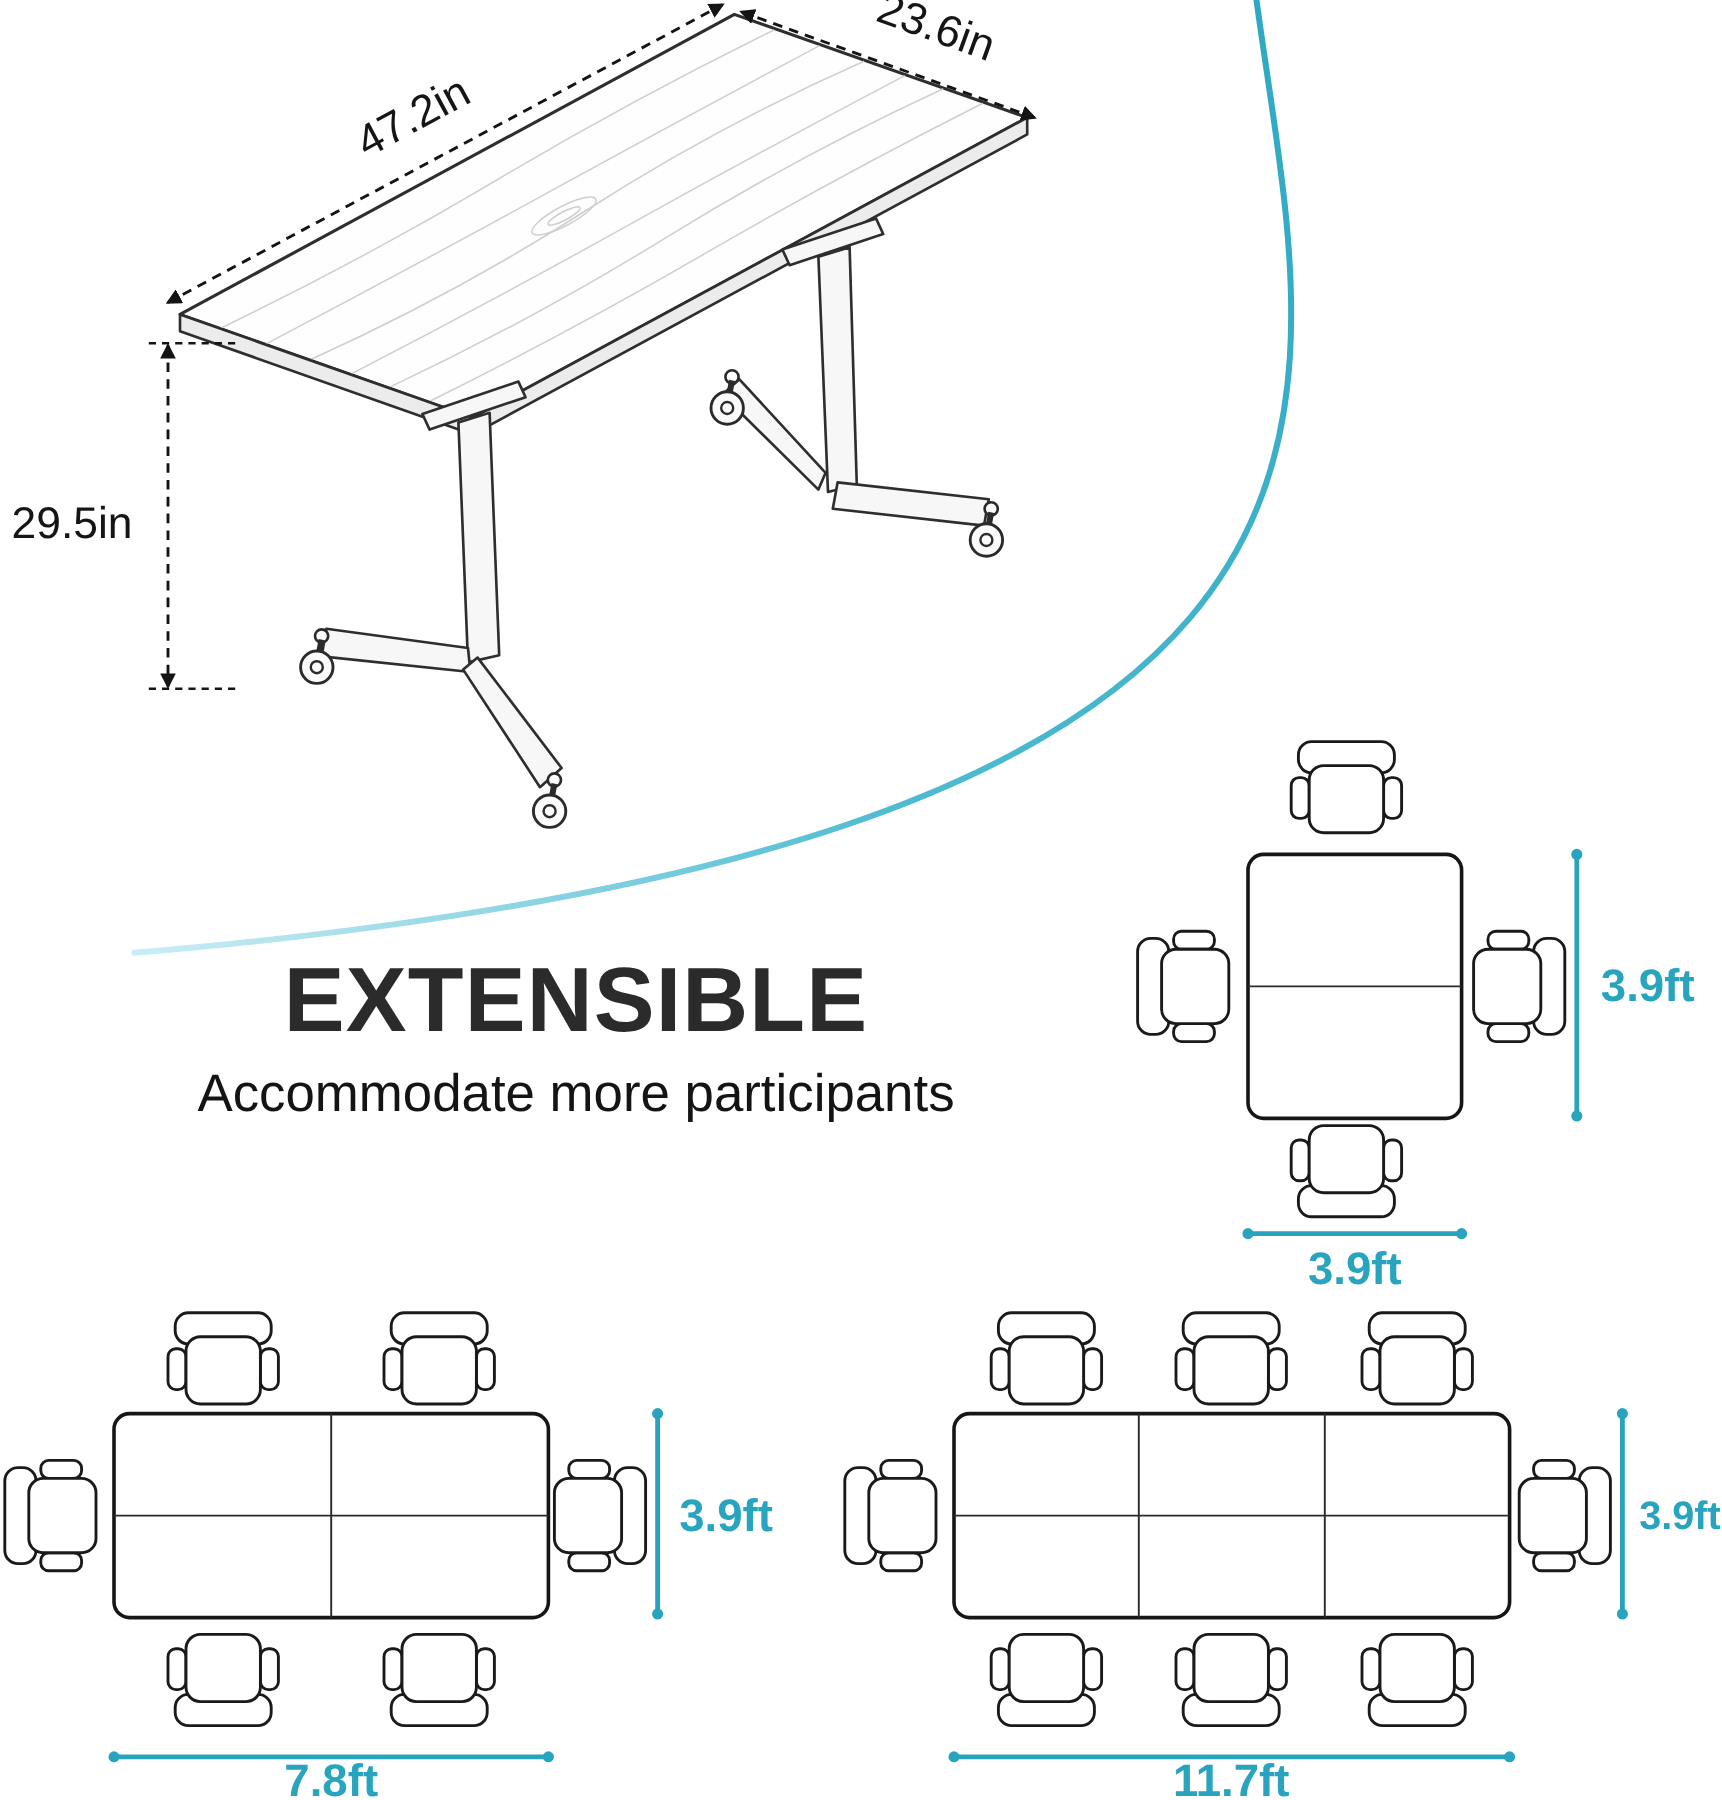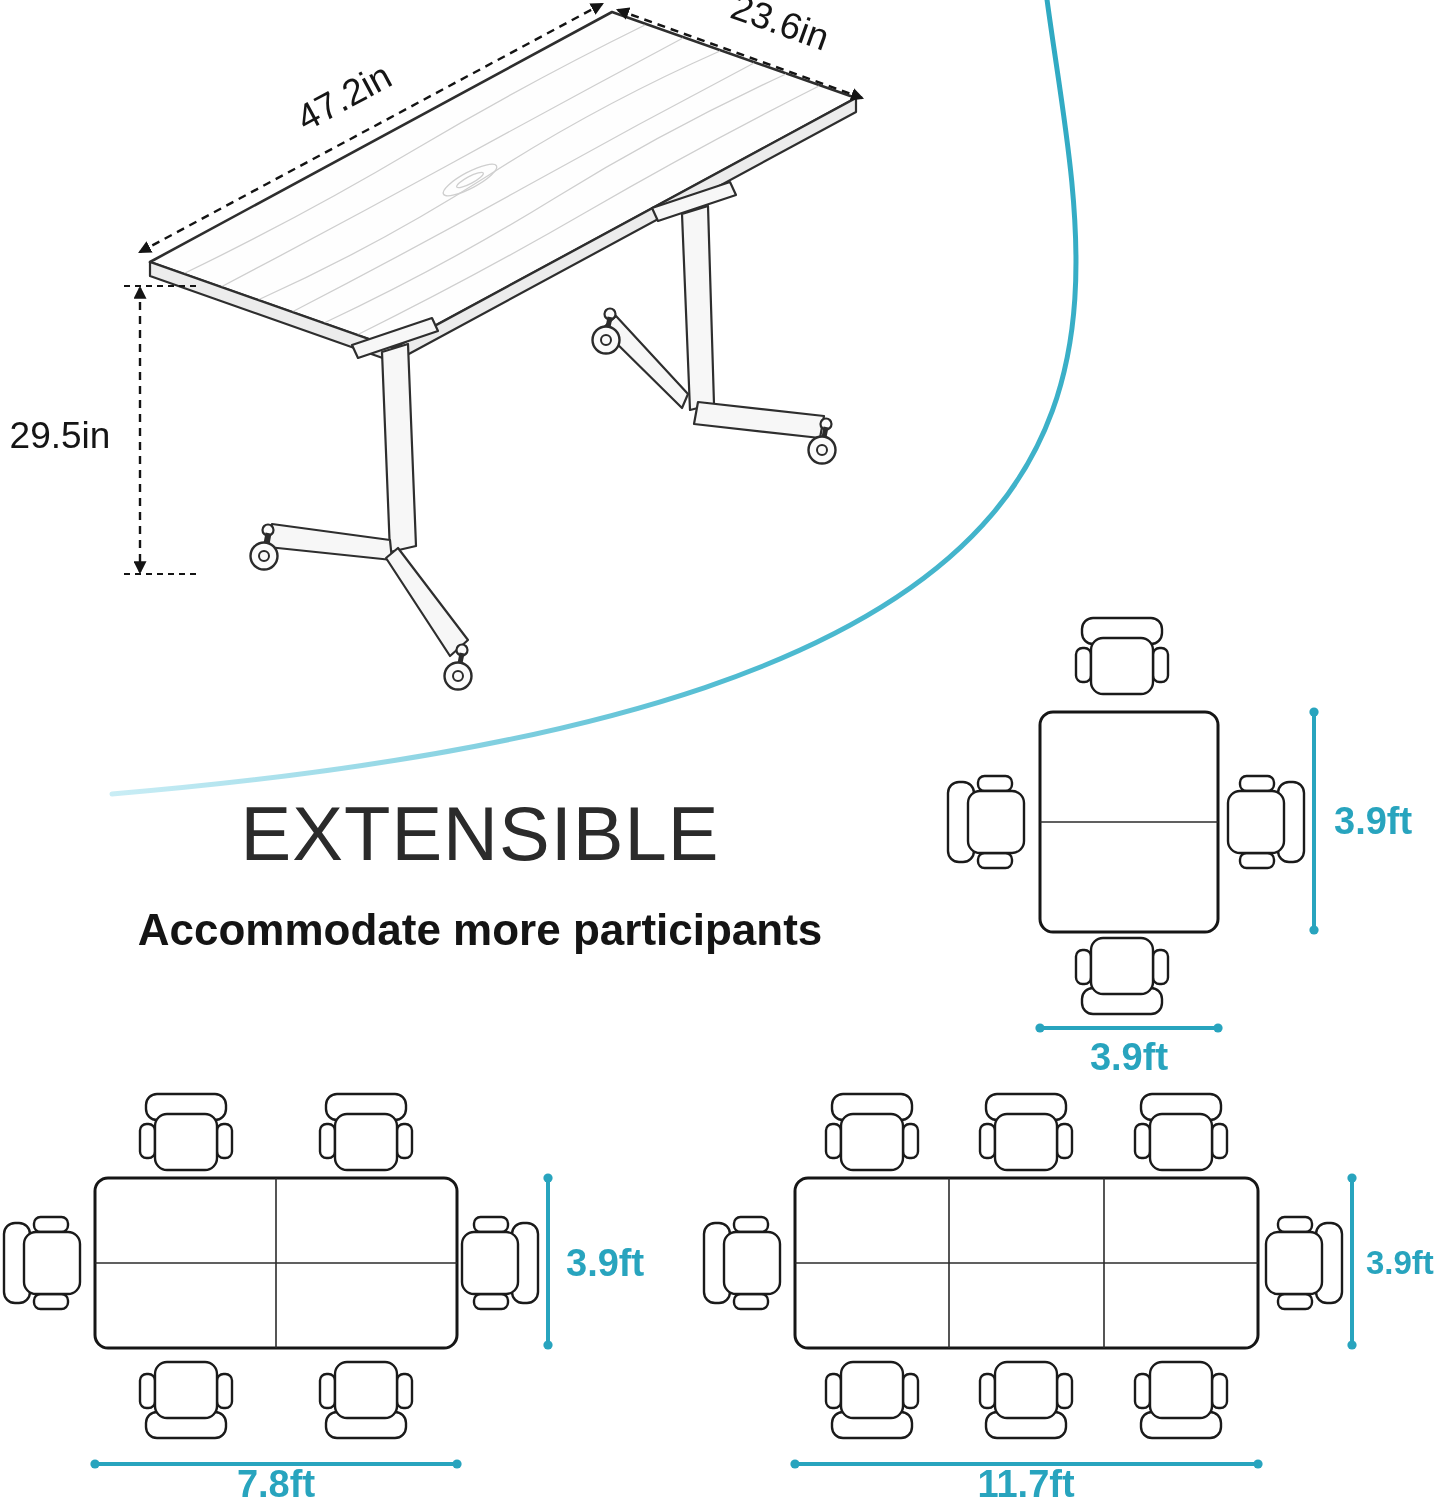--- a/index.html
+++ b/index.html
@@ -1,21 +1,21 @@
 <!DOCTYPE html>
 <html><head>
 <meta charset="utf-8">
 <style>
   html,body{margin:0;padding:0;background:#ffffff;}
   body{width:1435px;height:1500px;position:relative;overflow:hidden;
        font-family:"Liberation Sans",sans-serif;}
   .canvas{position:absolute;left:0;top:0;}
   .heading{position:absolute;left:30px;top:790px;width:900px;text-align:center;color:#2b2b2b;}
-  .title{font-weight:400;font-size:76px;line-height:1.16;letter-spacing:1px;}
-  .subtitle{font-weight:700;font-size:44px;line-height:1.25;color:#141414;margin-top:24px;}
+  .title{font-weight:700;font-size:76px;line-height:1.16;letter-spacing:1px;}
+  .subtitle{font-weight:400;font-size:44px;line-height:1.25;color:#141414;margin-top:6px;}
   svg text{font-family:"Liberation Sans",sans-serif;}
   .measlabel{font-size:37px;font-weight:400;fill:#151515;}
   .dimlabel{font-size:38px;font-weight:700;fill:#28a4be;}
   .dimlabel-sm{font-size:33px;font-weight:700;fill:#28a4be;}
   .dim{stroke:#28a4be;stroke-width:4;stroke-linecap:round;}
   .ddim{stroke:#141414;stroke-width:2.4;stroke-dasharray:8 6;}
   .tick{stroke:#141414;stroke-width:2;stroke-dasharray:6 5;}
   .gridline{stroke:#2b2b2b;stroke-width:1.6;}
   .tabletop-outline{fill:#ffffff;stroke:#161616;stroke-width:3;}
 </style>

